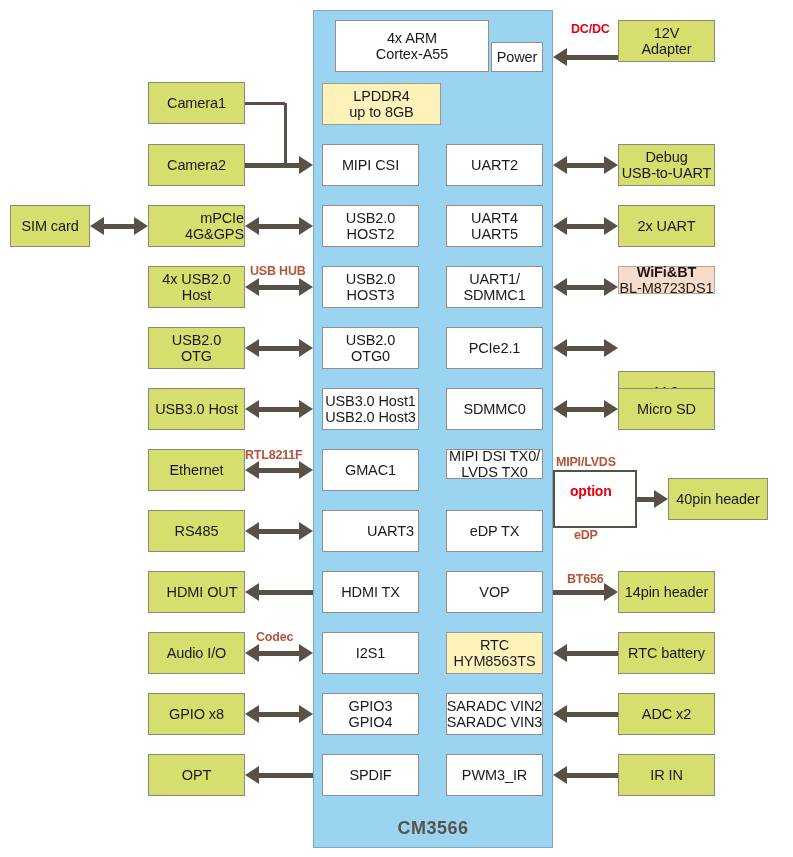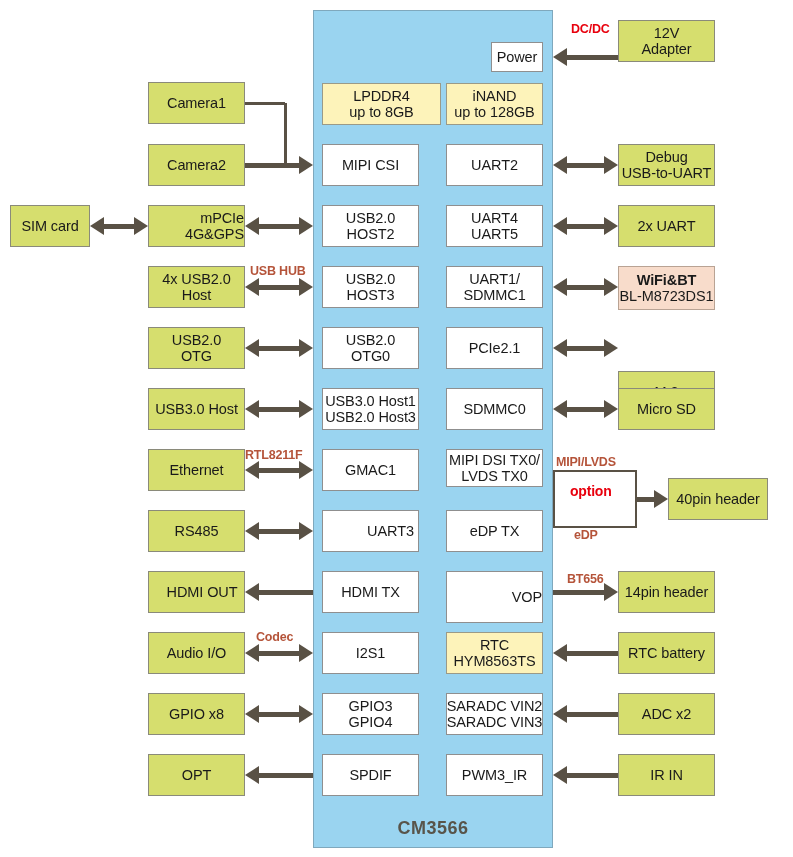--- a/index.html
+++ b/index.html
@@ -71,31 +71,31 @@
   }
 </style>
 </head>
 <body>
 
 <div id="stage">
 
   <div id="soc" style="left:313px; top:10px; width:240px; height:838px;"></div>
   <div id="soc-label" style="left:313px; top:818px; width:240px;">CM3566</div>
 
+  <div class="box white" style="left:335px; top:20px; width:154px; height:52px;">
+    <span class="ln">4x ARM</span>
+    <span class="ln">Cortex-A55</span>
+  </div>
   <div class="box white" style="left:491px; top:42px; width:52px; height:30px;">
     <span class="ln">Power</span>
   </div>
   <div class="box yellow" style="left:322px; top:83px; width:119px; height:42px;">
     <span class="ln">LPDDR4</span>
     <span class="ln">up to 8GB</span>
   </div>
-  <div class="box yellow" style="left:446px; top:83px; width:97px; height:42px;">
-    <span class="ln">iNAND</span>
-    <span class="ln">up to 128GB</span>
-  </div>
 
   <div id="soc-left-col">
       <div class="box white" style="left: 322px; top: 144px; width: 97px; height: 42px;">
         <span class="ln">MIPI CSI</span>
       </div>
       <div class="box white" style="left: 322px; top: 205px; width: 97px; height: 42px;">
         <span class="ln">USB2.0</span>
         <span class="ln">HOST2</span>
       </div>
       <div class="box white" style="left: 322px; top: 266px; width: 97px; height: 42px;">
@@ -142,28 +142,28 @@
       <div class="box white" style="left: 446px; top: 266px; width: 97px; height: 42px;">
         <span class="ln">UART1/</span>
         <span class="ln">SDMMC1</span>
       </div>
       <div class="box white" style="left: 446px; top: 327px; width: 97px; height: 42px;">
         <span class="ln">PCIe2.1</span>
       </div>
       <div class="box white" style="left: 446px; top: 388px; width: 97px; height: 42px;">
         <span class="ln">SDMMC0</span>
       </div>
-      <div class="box white" style="left: 446px; top: 449px; width: 97px; height: 38px;">
+      <div class="box white" style="left: 446px; top: 449px; width: 97px; height: 30px;">
         <span class="ln">MIPI DSI TX0/</span>
         <span class="ln">LVDS TX0</span>
       </div>
       <div class="box white" style="left: 446px; top: 510px; width: 97px; height: 42px;">
         <span class="ln">eDP TX</span>
       </div>
-      <div class="box white" style="left: 446px; top: 571px; width: 97px; height: 52px; align-items: flex-end;">
+      <div class="box white" style="left: 446px; top: 571px; width: 97px; height: 42px;">
         <span class="ln">VOP</span>
       </div>
       <div class="box yellow" style="left: 446px; top: 632px; width: 97px; height: 42px;">
         <span class="ln">RTC</span>
         <span class="ln">HYM8563TS</span>
       </div>
       <div class="box white" style="left: 446px; top: 693px; width: 97px; height: 42px;">
         <span class="ln">SARADC VIN2</span>
         <span class="ln">SARADC VIN3</span>
       </div>
@@ -218,21 +218,21 @@
         <span class="ln">12V</span>
         <span class="ln">Adapter</span>
       </div>
       <div class="box olive" style="left: 618px; top: 144px; width: 97px; height: 42px;">
         <span class="ln">Debug</span>
         <span class="ln">USB-to-UART</span>
       </div>
       <div class="box olive" style="left: 618px; top: 205px; width: 97px; height: 42px;">
         <span class="ln">2x UART</span>
       </div>
-      <div class="box peach bold-first" style="left: 618px; top: 266px; width: 97px; height: 44px;">
+      <div class="box peach bold-first" style="left: 618px; top: 266px; width: 97px; height: 28px;">
         <span class="ln">WiFi&amp;BT</span>
         <span class="ln">BL-M8723DS1</span>
       </div>
       <div class="box olive" style="left: 618px; top: 335px; width: 97px; height: 42px; margin-top: 36px;">
         <span class="ln">M.2</span>
       </div>
       <div class="box olive" style="left: 618px; top: 388px; width: 97px; height: 42px;">
         <span class="ln">Micro SD</span>
       </div>
       <div class="box olive" style="left: 668px; top: 478px; width: 100px; height: 42px;">

